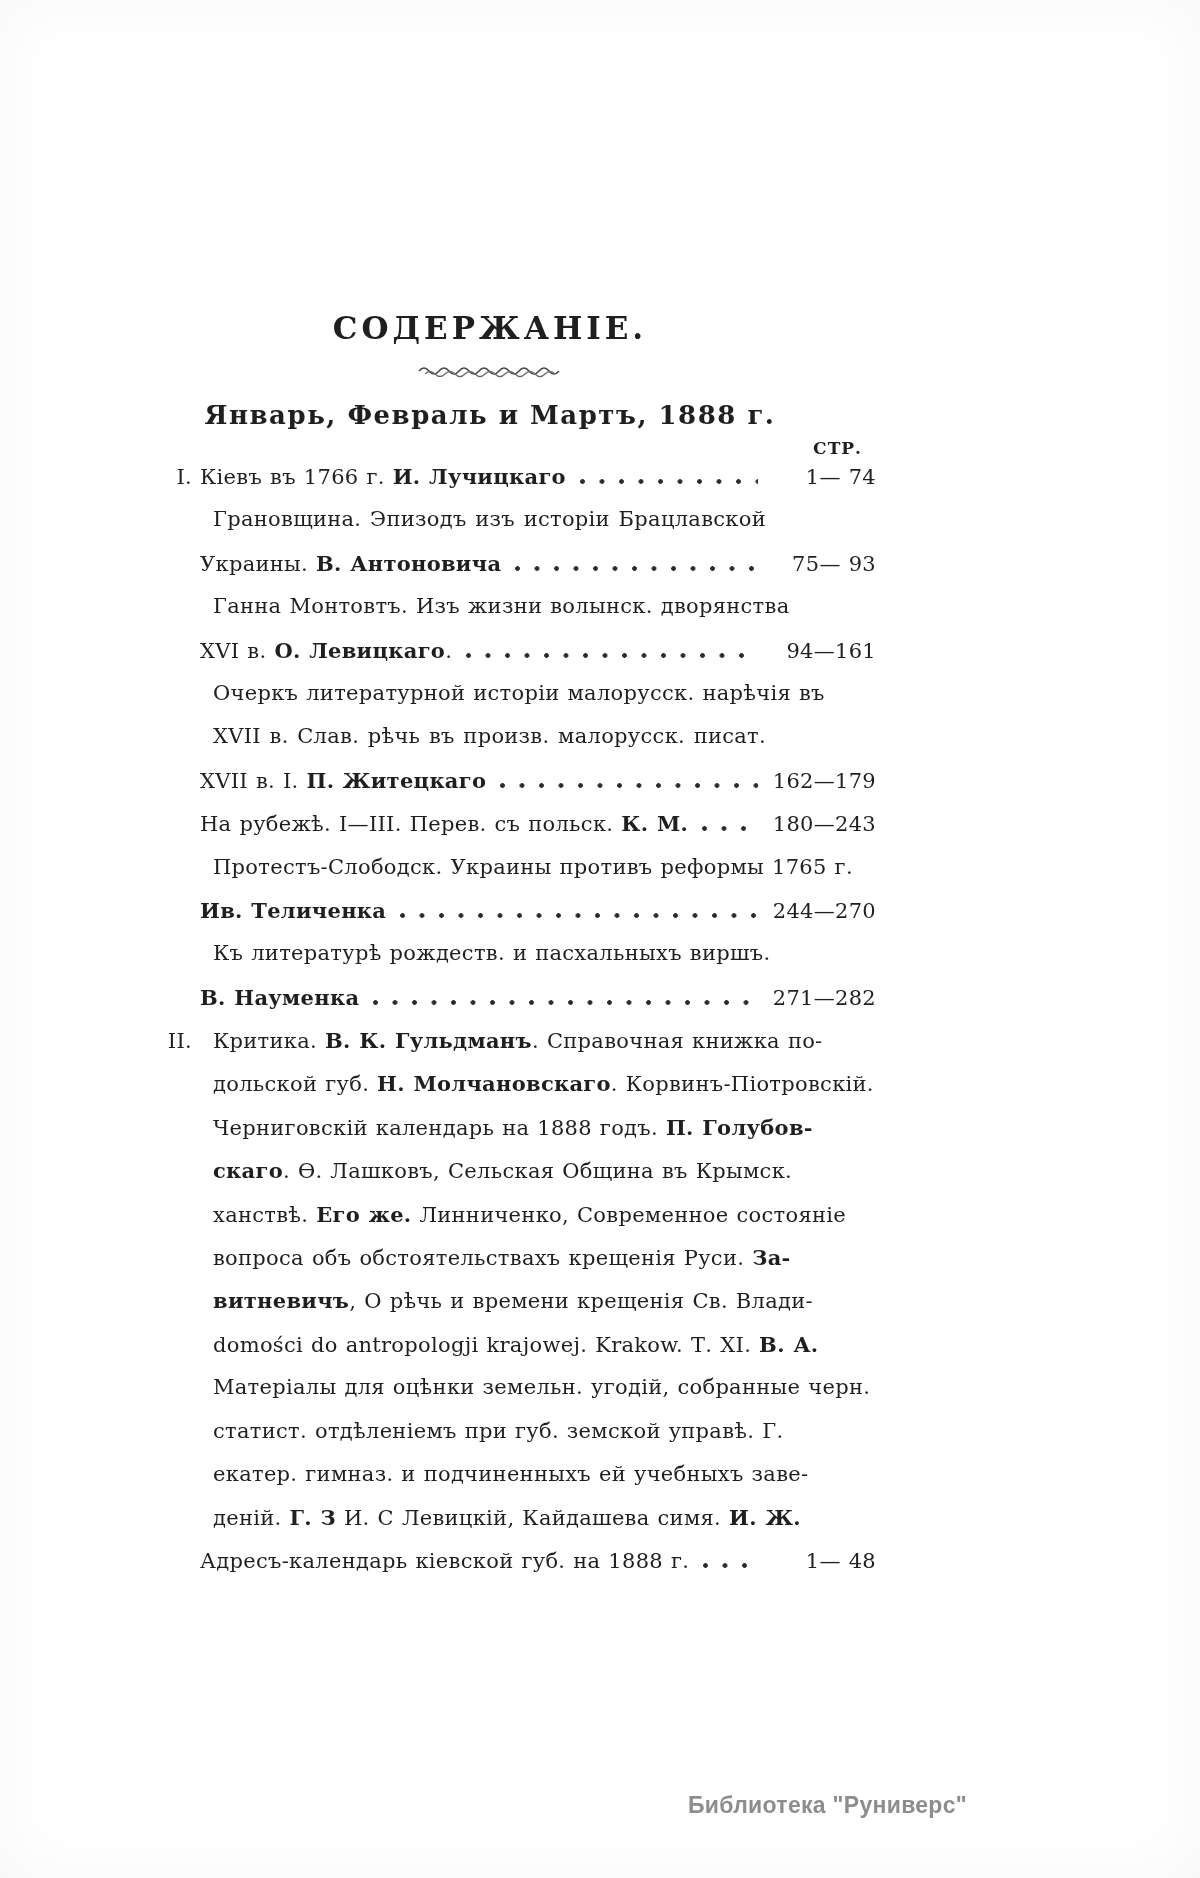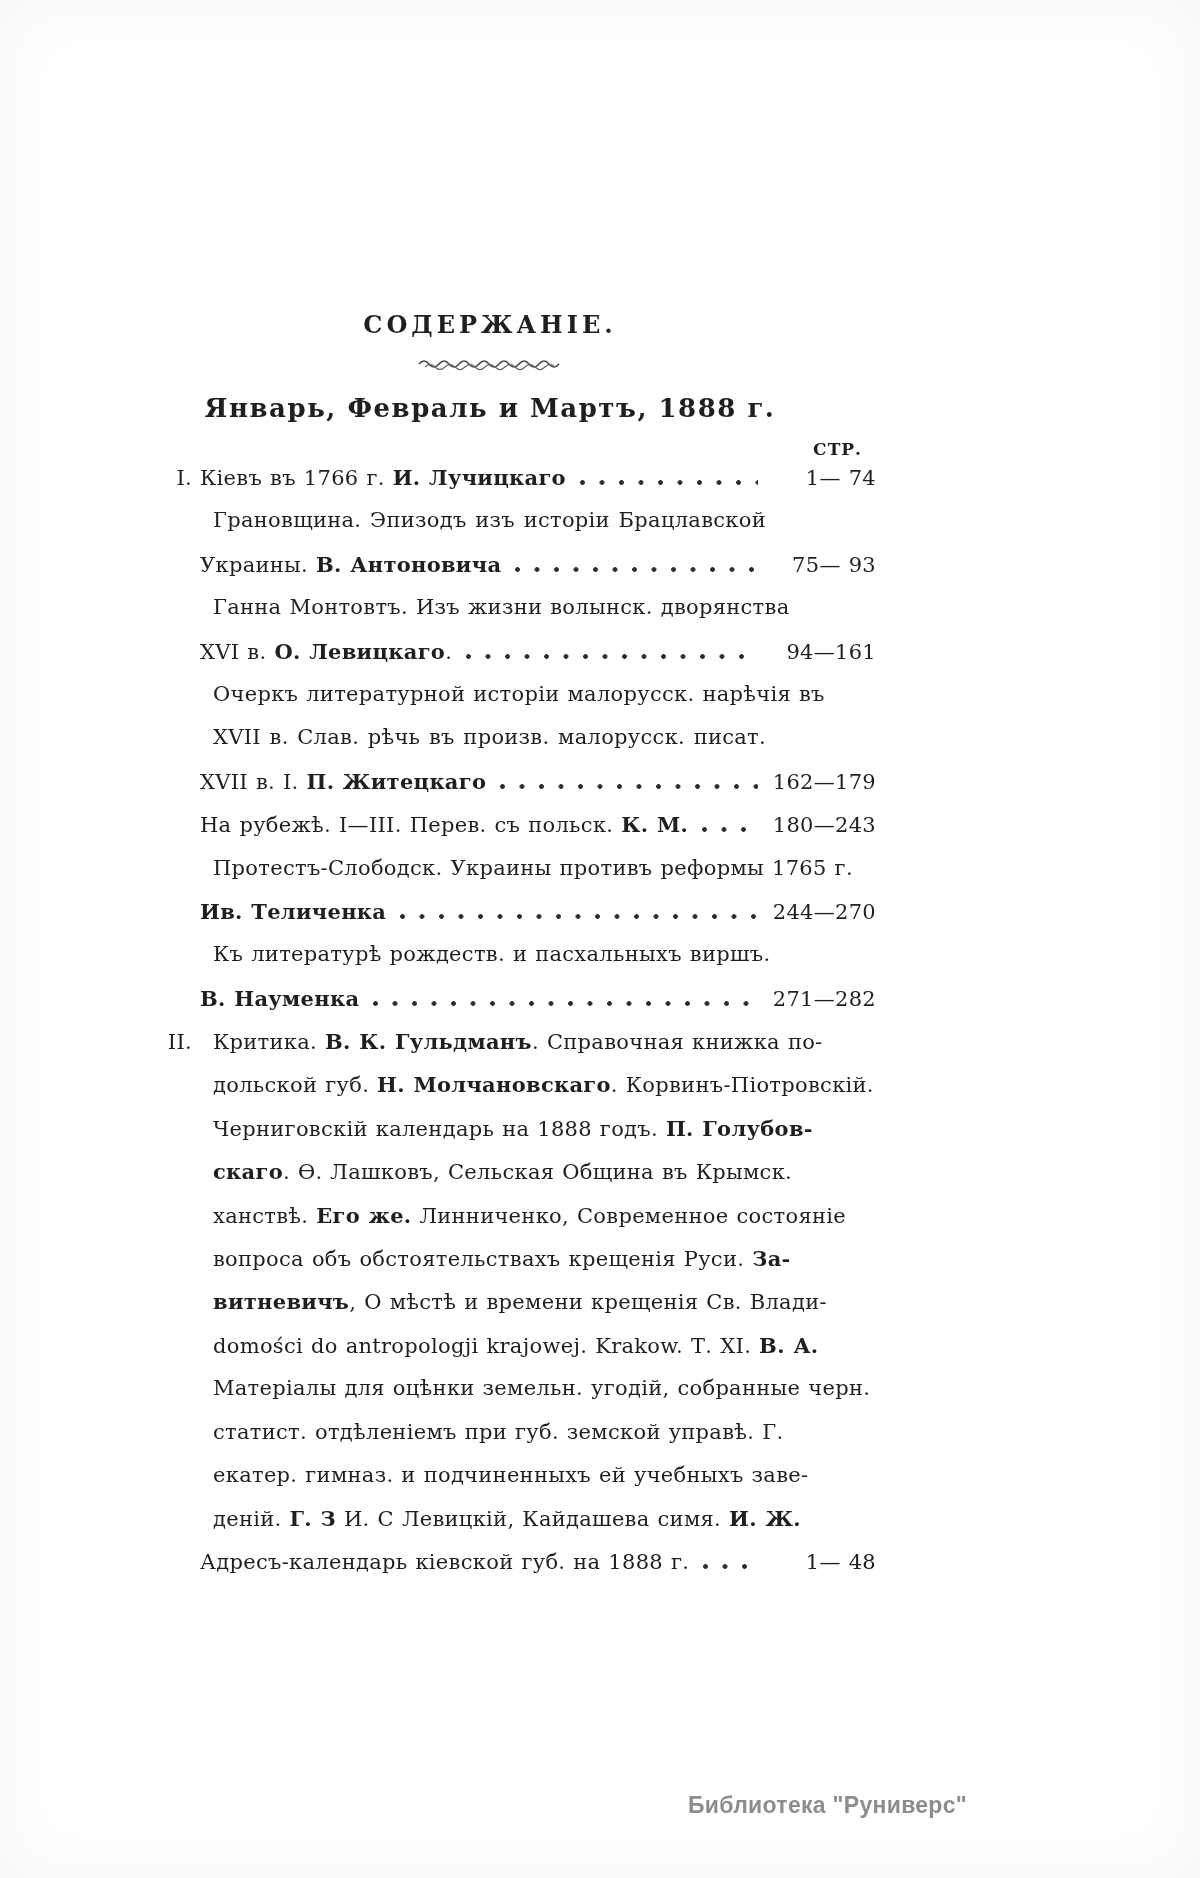--- a/index.html
+++ b/index.html
@@ -16,37 +16,37 @@
     overflow: hidden;
     box-shadow: inset 0 0 70px rgba(0,0,0,0.035);
   }
   .content {
     position: absolute;
     left: 160px; top: 310px;
     width: 716px;
   }
   .title {
     text-align: center;
-    font-size: 24px;
+    font-size: 31px;
     font-weight: bold;
     letter-spacing: 4px;
     margin-right: 56px;
   }
   .squiggle-wrap {
     display: flex;
     justify-content: center;
     margin: 16px 56px 0 0;
     height: 16px;
   }
   .subtitle {
     text-align: center;
     font-size: 26px;
     font-weight: bold;
     letter-spacing: 1.5px;
-    margin: 22px 56px 16px 0;
+    margin: 22px 56px 8px 0;
   }
   .str-header {
     text-align: right;
     font-size: 17px;
     font-weight: bold;
     letter-spacing: 1px;
     padding-right: 14px;
   }
   .toc { margin-top: 6px; }
   .toc-line {
@@ -221,21 +221,21 @@
           <span class="text-just"><span>ханствѣ. </span><span class="b">Его же.</span><span> Линниченко, Современное состояніе</span></span>
           <span class="pages"></span>
         </div>
         <div class="toc-line">
           <span class="num"></span>
           <span class="text-just"><span>вопроса объ обстоятельствахъ крещенія Руси. </span><span class="b">За-</span></span>
           <span class="pages"></span>
         </div>
         <div class="toc-line">
           <span class="num"></span>
-          <span class="text-just"><span class="b">витневичъ</span><span>, О мѣстѣ и времени крещенія Св. Влади-</span></span>
+          <span class="text-just"><span class="b">витневичъ</span><span>, О рѣчь и времени крещенія Св. Влади-</span></span>
           <span class="pages"></span>
         </div>
         <div class="toc-line">
           <span class="num"></span>
           <span class="text-just"><span>domości do antropologji krajowej. Krakow. Т. XI. </span><span class="b">В. А.</span></span>
           <span class="pages"></span>
         </div>
         <div class="toc-line">
           <span class="num"></span>
           <span class="text-just"><span>Матеріалы для оцѣнки земельн. угодій, собранные черн.</span></span>

